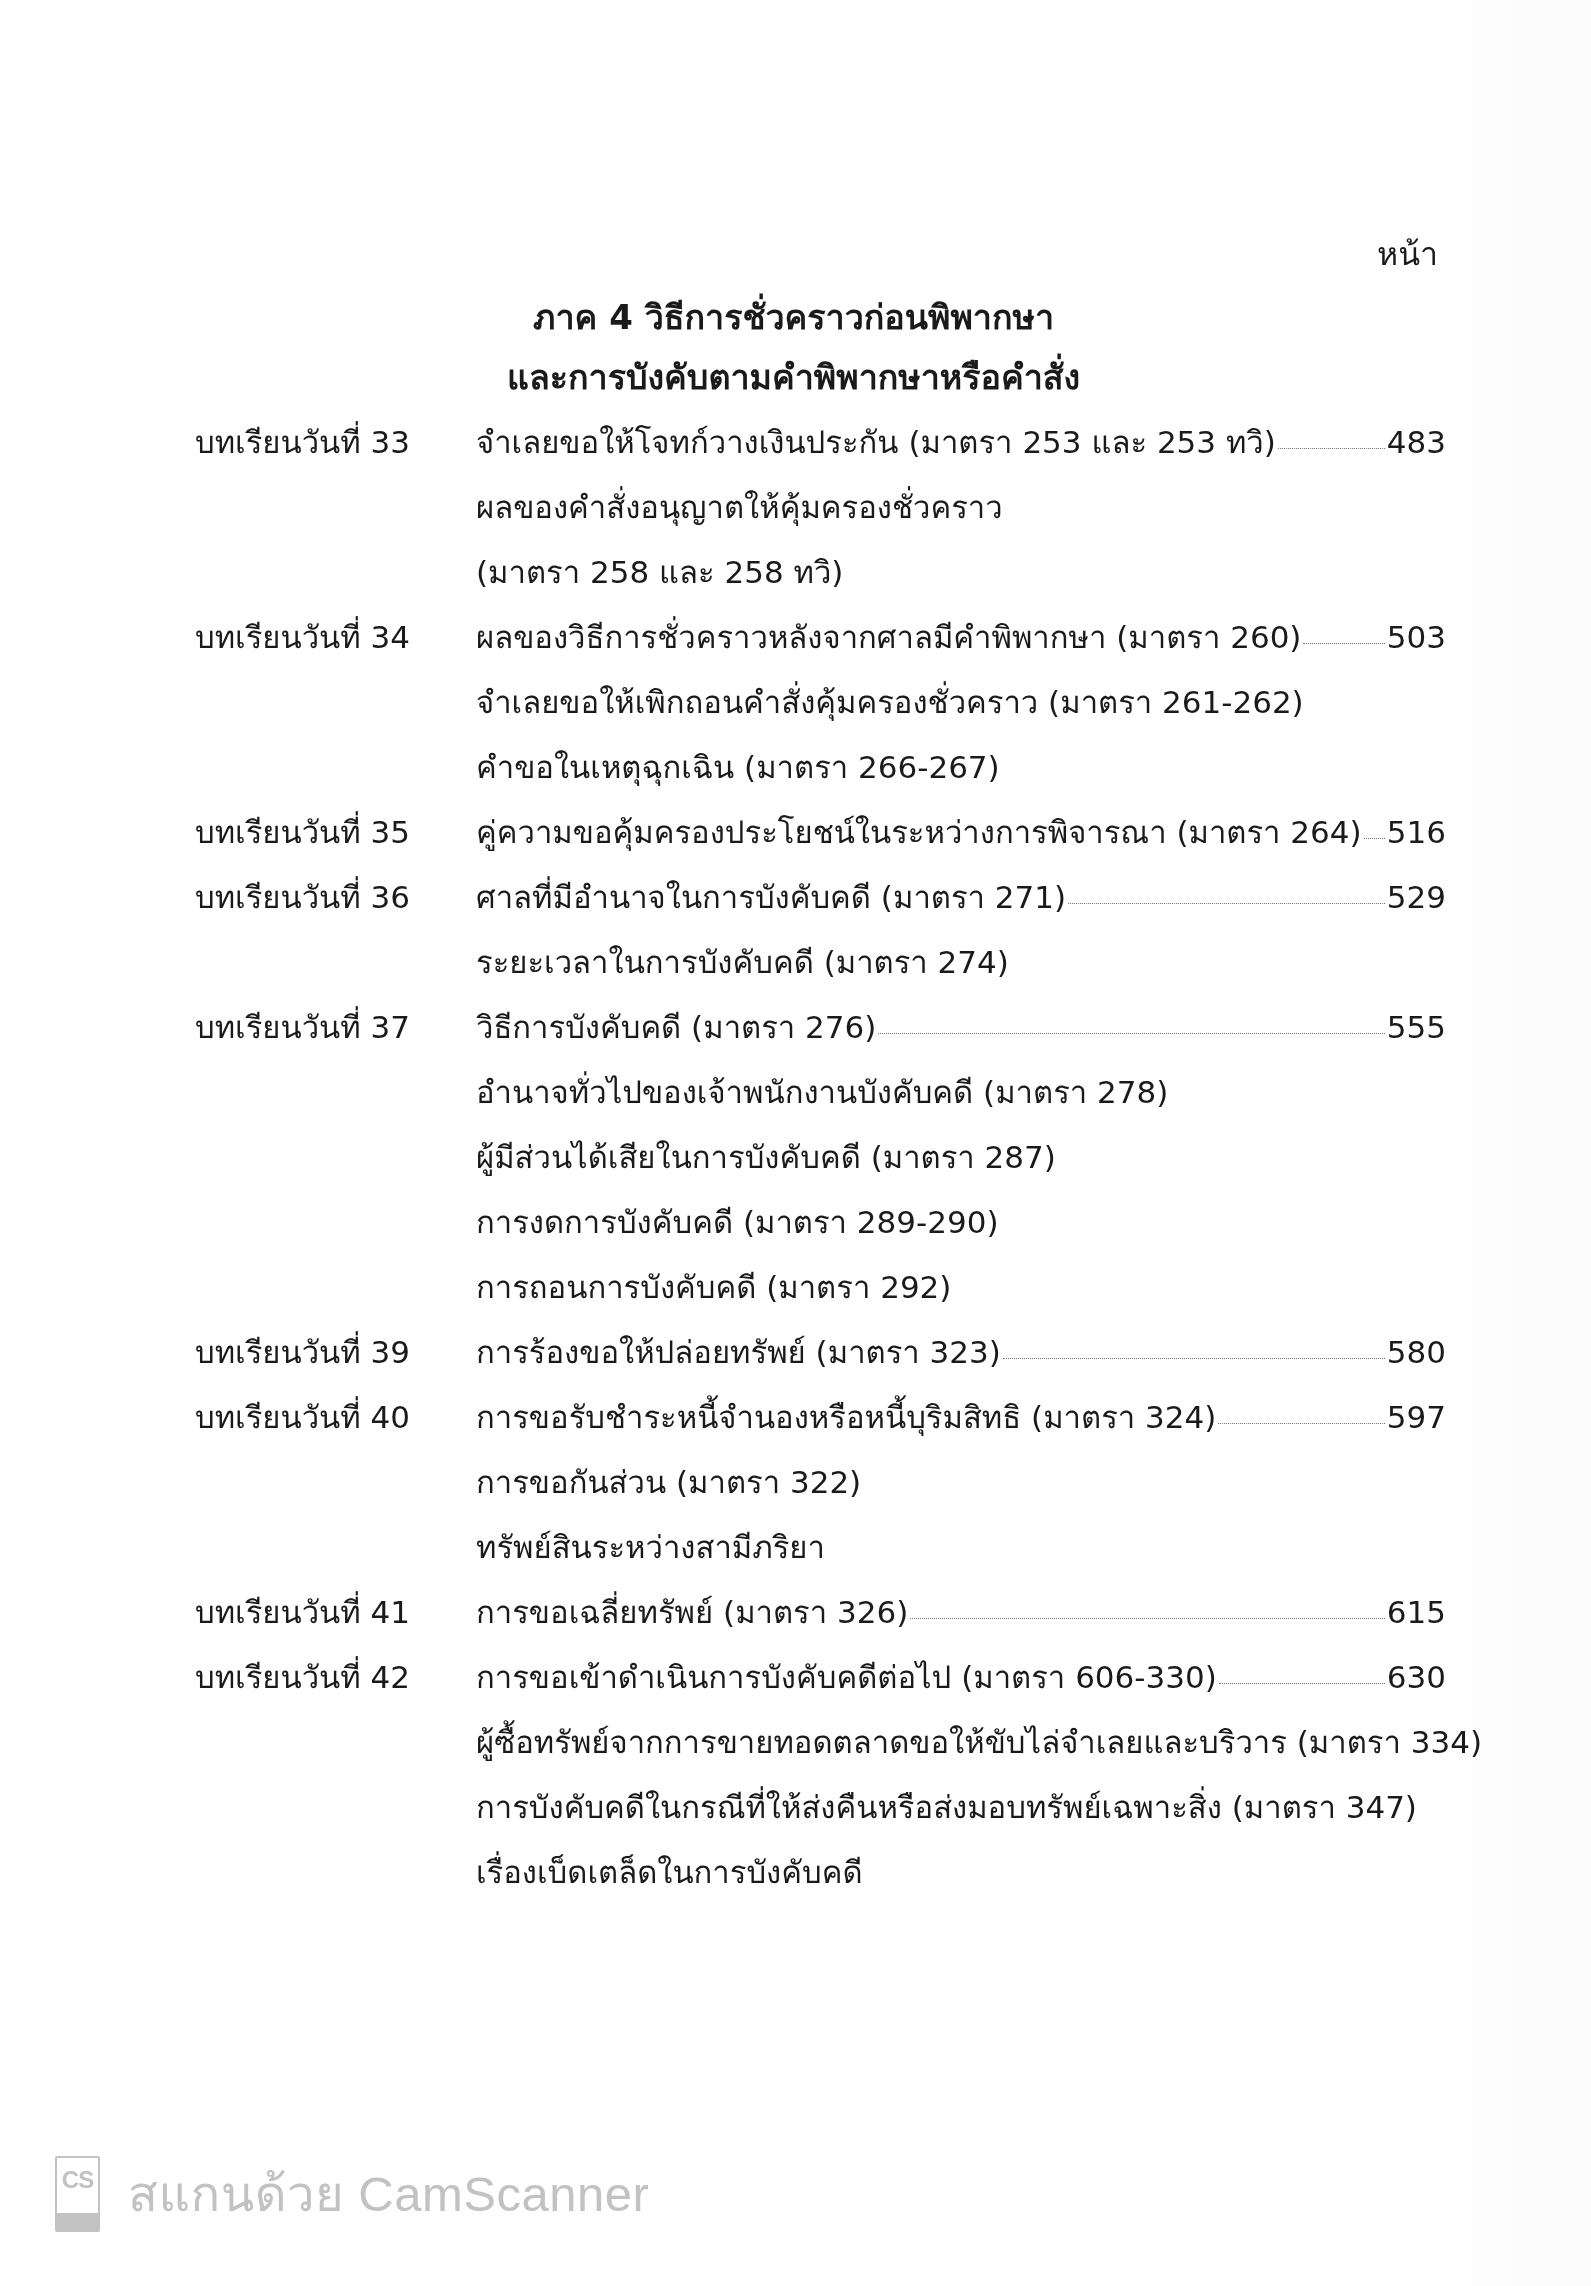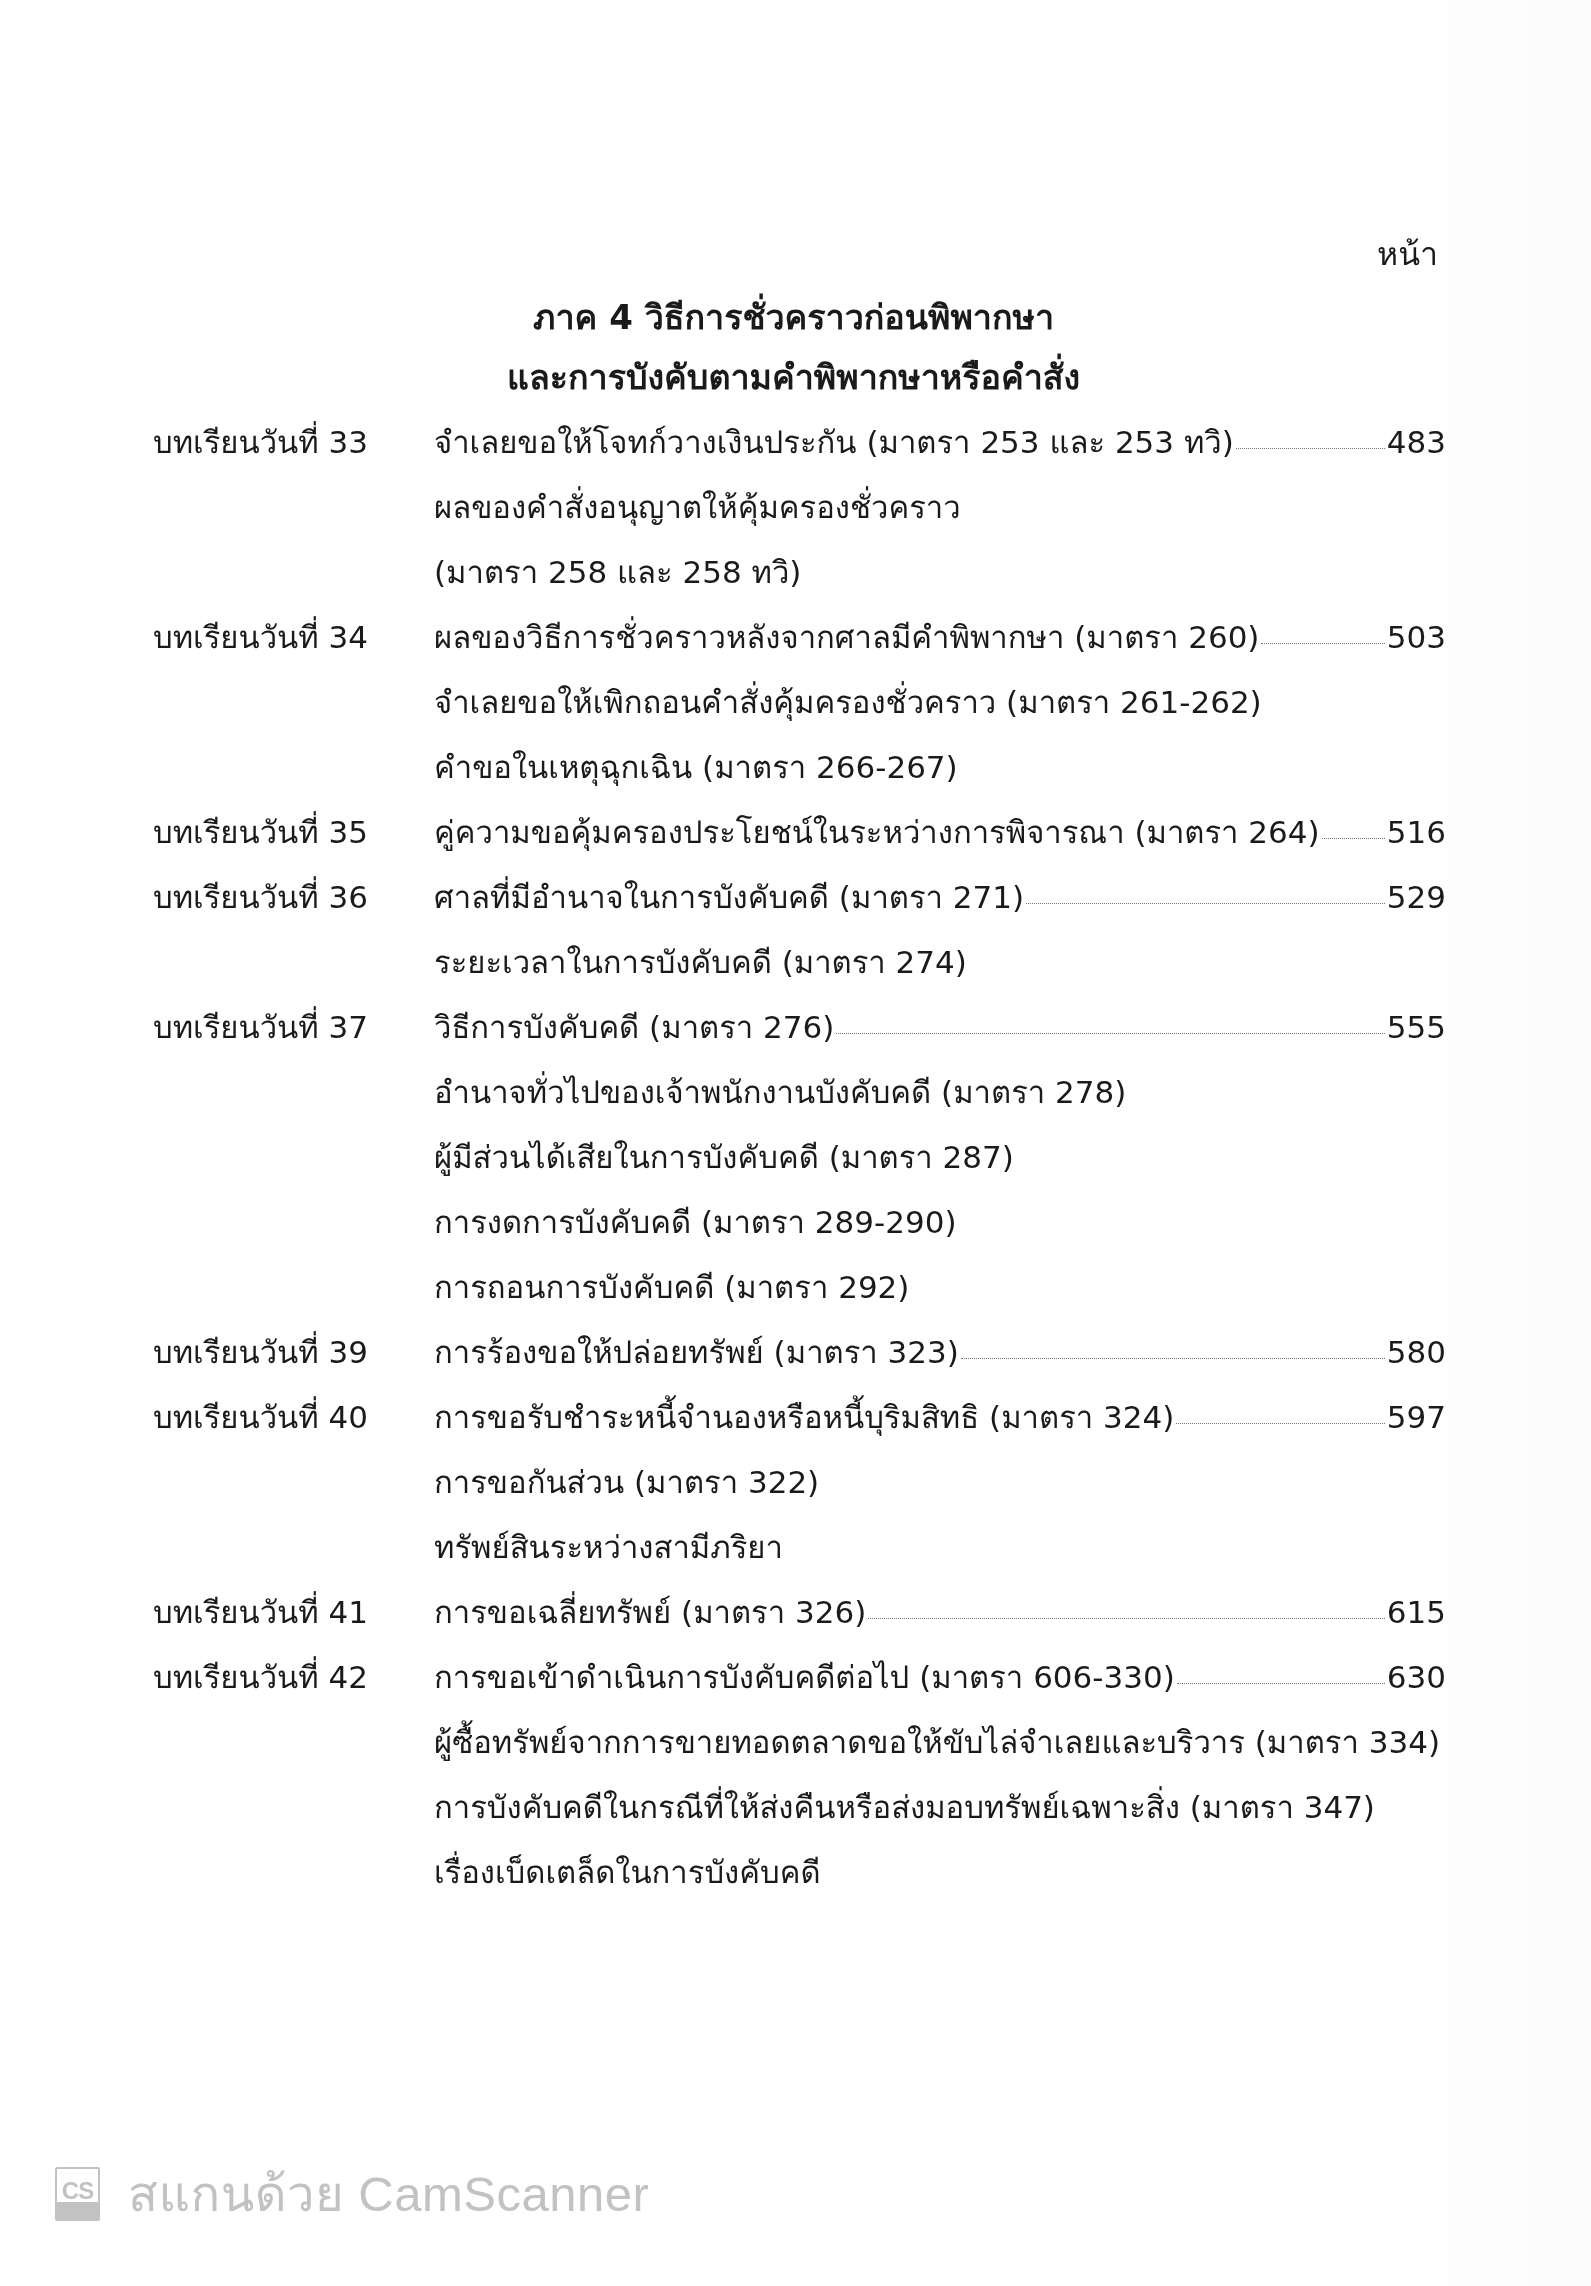--- a/index.html
+++ b/index.html
@@ -53,20 +53,21 @@
     position: relative;
     height: 65px;
     display: flex;
     align-items: center;
     font-size: 31px;
     white-space: nowrap;
   }
   .toc-label {
     width: 281px;
     flex: 0 0 281px;
+    margin-left: 42px;
   }
   .toc-text {
     flex: 0 1 auto;
     white-space: nowrap;
   }
   .toc-leader {
     flex: 1 1 auto;
     height: 0;
     border-bottom: 1.9px dotted #777;
     margin: 13.6px 1.9px 0 1.9px;
@@ -80,21 +81,21 @@
     position: absolute;
     left: 55px;
     top: 2157px;
     height: 74px;
     display: flex;
     align-items: center;
     color: #c2c2c2;
   }
   .cs-icon {
     width: 45px;
-    height: 54px;
+    height: 76px;
     border: 2.9px solid #c2c2c2;
     border-radius: 2px;
     box-sizing: border-box;
     position: relative;
     overflow: hidden;
     background: #ffffff;
   }
   .cs-icon .cs-letters {
     position: absolute;
     top: 7.8px;

